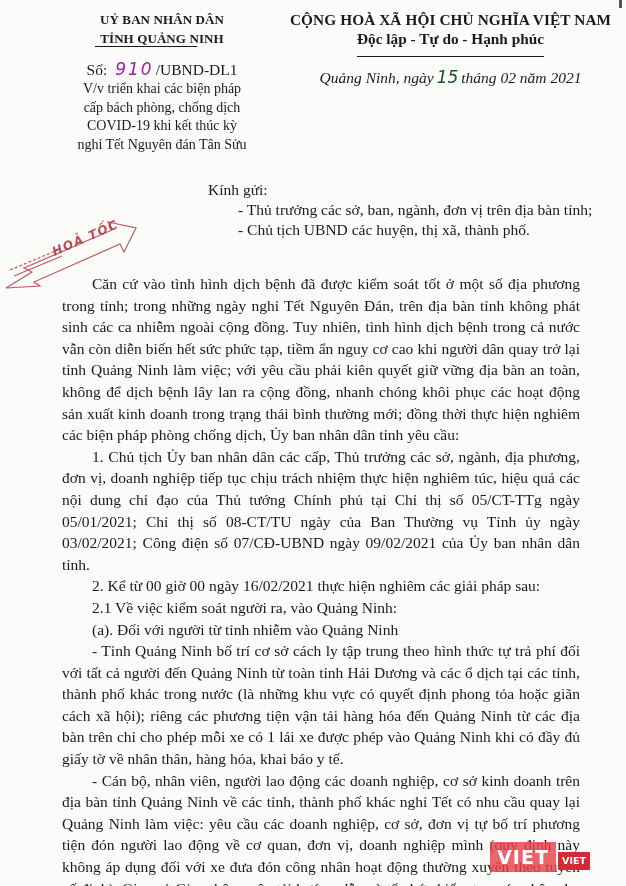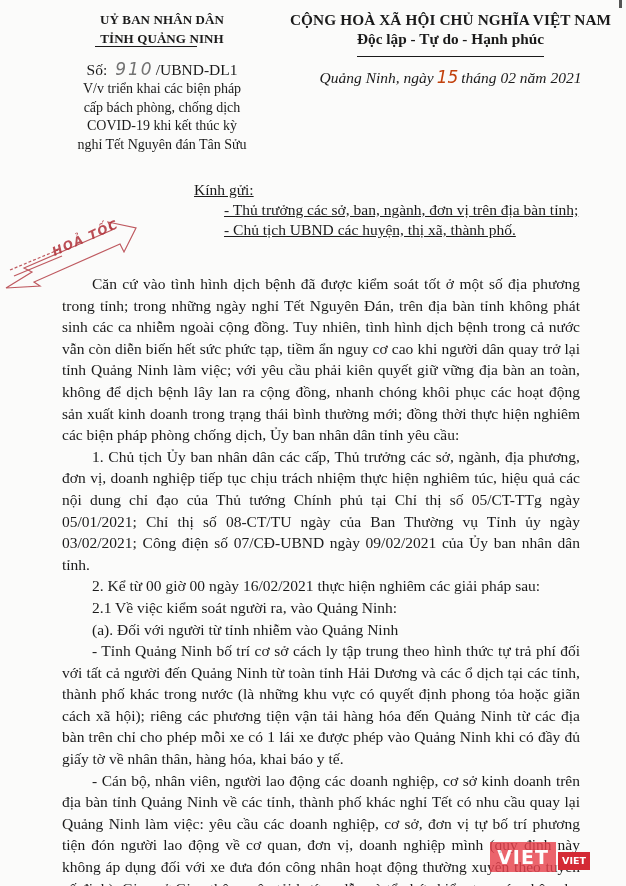--- a/index.html
+++ b/index.html
@@ -21,21 +21,21 @@
       font-weight: bold; font-size: 13px; line-height: 19px; letter-spacing: 0.1px;
     }
     .org-line2 { position: relative; }
     .org-underline {
       position: absolute; left: 33px; width: 102px; bottom: 1px; height: 1px; background: #1a1a1a;
     }
     .doc-number {
       margin-top: 11px; font-size: 15.5px; line-height: 20px;
     }
     .doc-number .hand {
-      font-family: "DejaVu Sans", sans-serif; font-style: italic; color: #737373;
+      font-family: "DejaVu Sans", sans-serif; font-style: italic; color: #a21caf;
       font-size: 17px; letter-spacing: 2px; margin: 0 2px 0 8px;
     }
     .subject {
       font-size: 14px; line-height: 18.5px; margin-top: 0px;
     }
 
     
     .hdr-right {
       position: absolute; left: 283px; top: 10px; width: 335px; text-align: center;
     }
@@ -43,26 +43,26 @@
       font-weight: bold; font-size: 15.3px; line-height: 19px; letter-spacing: 0.1px; white-space: nowrap;
     }
     .motto {
       font-weight: bold; font-size: 15.3px; line-height: 19px; display: inline-block;
       border-bottom: 1px solid #1a1a1a; padding-bottom: 8px;
     }
     .place-date {
       margin-top: 10px; font-style: italic; font-size: 15.5px; line-height: 20px; white-space: nowrap;
     }
     .place-date .hand {
-      font-family: "DejaVu Sans", sans-serif; font-style: italic; color: #c2410c; font-size: 17px;
+      font-family: "DejaVu Sans", sans-serif; font-style: italic; color: #14532d; font-size: 17px;
       margin: 0 3px;
     }
 
     
-    .recipients { position: absolute; left: 194px; top: 180px; text-decoration: underline; }
+    .recipients { position: absolute; left: 208px; top: 180px; }
     .rec-title { font-size: 15.5px; line-height: 20px; }
     .rec-item { font-size: 15.5px; line-height: 20px; margin-left: 30px; white-space: nowrap; }
 
     
     .stamp {
       position: absolute; left: 2px; top: 210px; width: 140px; height: 80px;
     }
     .stamp-text {
       position: absolute; left: 48px; top: 36px;
       transform: rotate(-24deg); transform-origin: left top;

